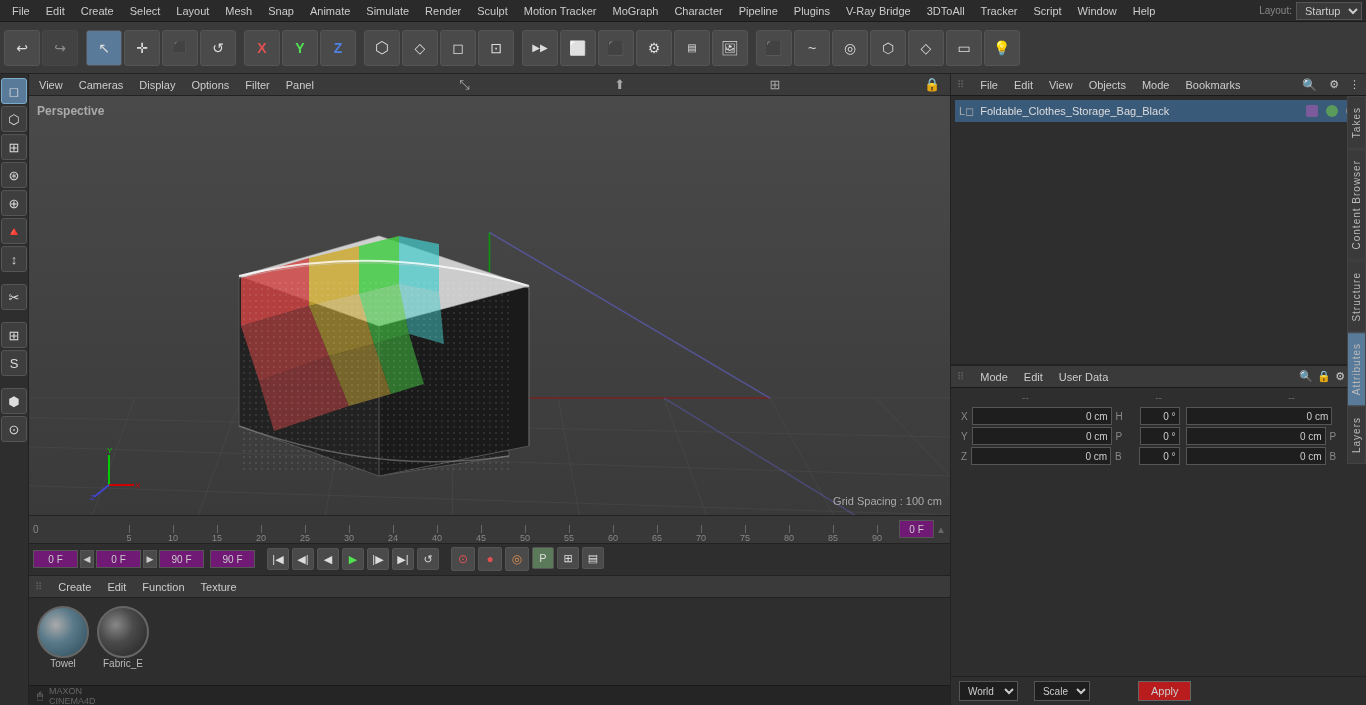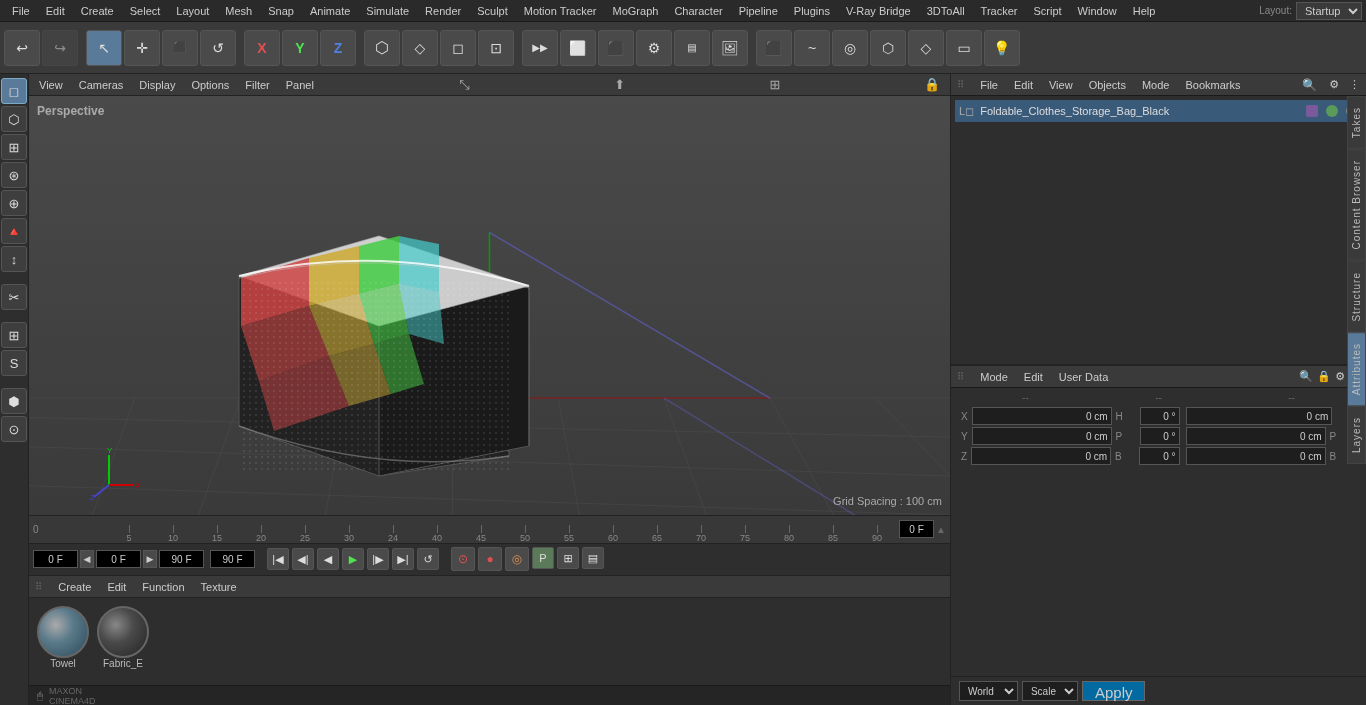--- a/index.html
+++ b/index.html
@@ -222,21 +222,21 @@
     }
     .ruler-line { width: 1px; height: 8px; background: #666; }
     #timeline-controls {
       height: 32px;
       display: flex;
       align-items: center;
       padding: 0 4px;
       gap: 4px;
     }
     .timeline-input {
-      background: #000000;
+      background: #701a75;
       border: 1px solid #555;
       color: #ccc;
       font-size: 10px;
       width: 45px;
       height: 18px;
       padding: 0 3px;
       text-align: center;
     }
     .tl-btn {
       width: 22px;
@@ -428,40 +428,41 @@
       height: 18px;
       padding: 0 3px;
       text-align: right;
     }
 
     
     #attr-bottom {
       display: flex;
       align-items: flex-end;
       padding: 4px 8px;
-      gap: 4px;
+      gap: 16px;
       margin-top: auto;
       border-top: 1px solid #222;
     }
     .attr-select {
       background: #1e1e1e;
       border: 1px solid #555;
       color: #ccc;
       font-size: 10px;
       height: 20px;
       padding: 0 4px;
     }
     .apply-btn {
-      background: #0369a1;
+      background: #b91c1c;
       border: 1px solid #666;
       color: #ccc;
-      font-size: 15px;
+      font-size: 11px;
       padding: 2px 12px;
       cursor: pointer;
       height: 20px;
+      margin-left: 32px;
     }
 
     
     .pb-btn {
       width: 24px;
       height: 24px;
       background: #4a4a4a;
       border: 1px solid #555;
       border-radius: 2px;
       display: flex;

